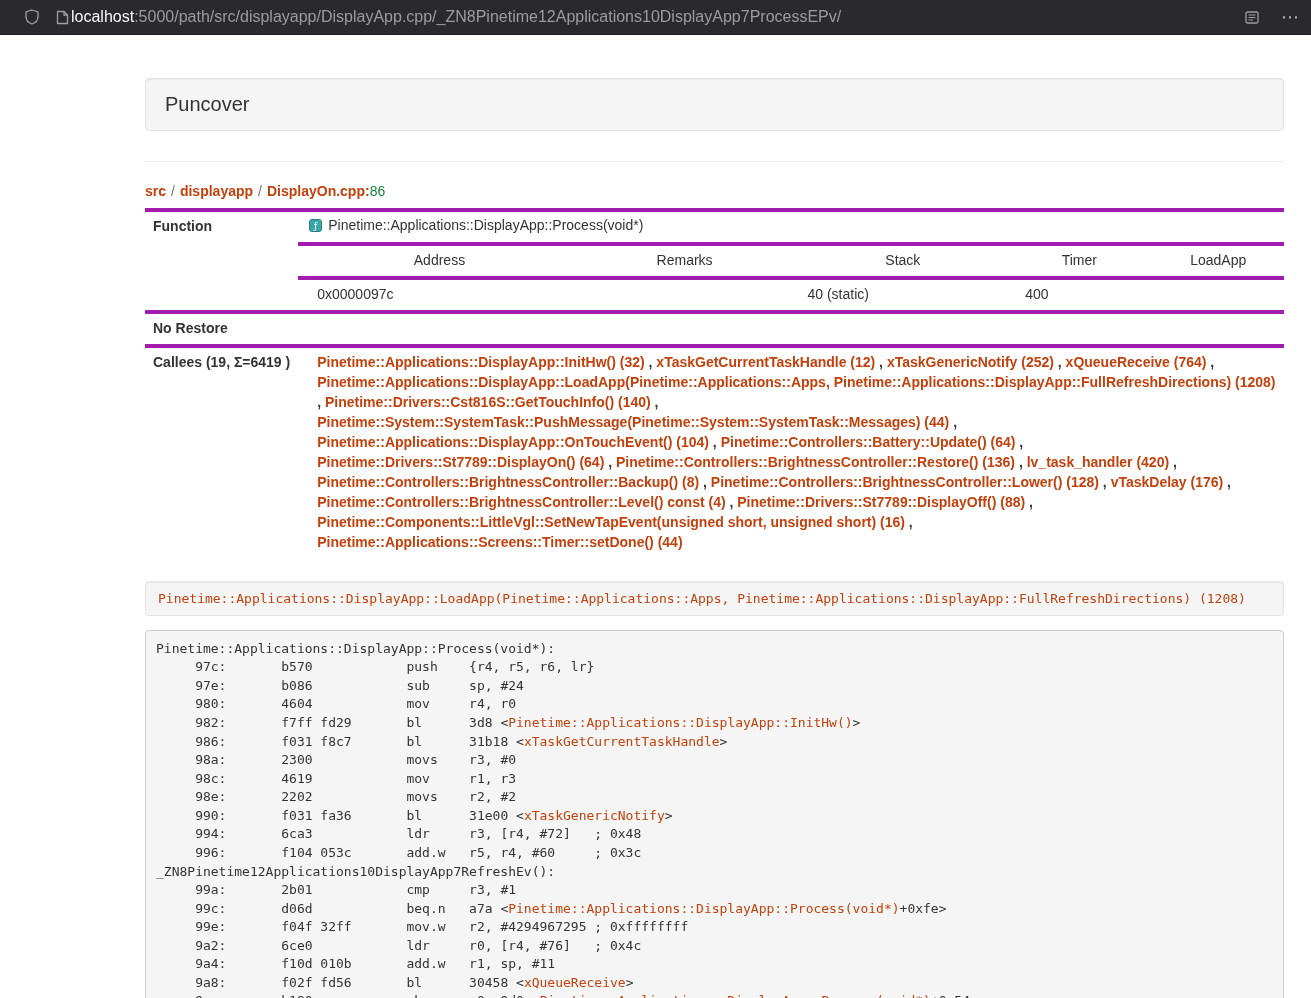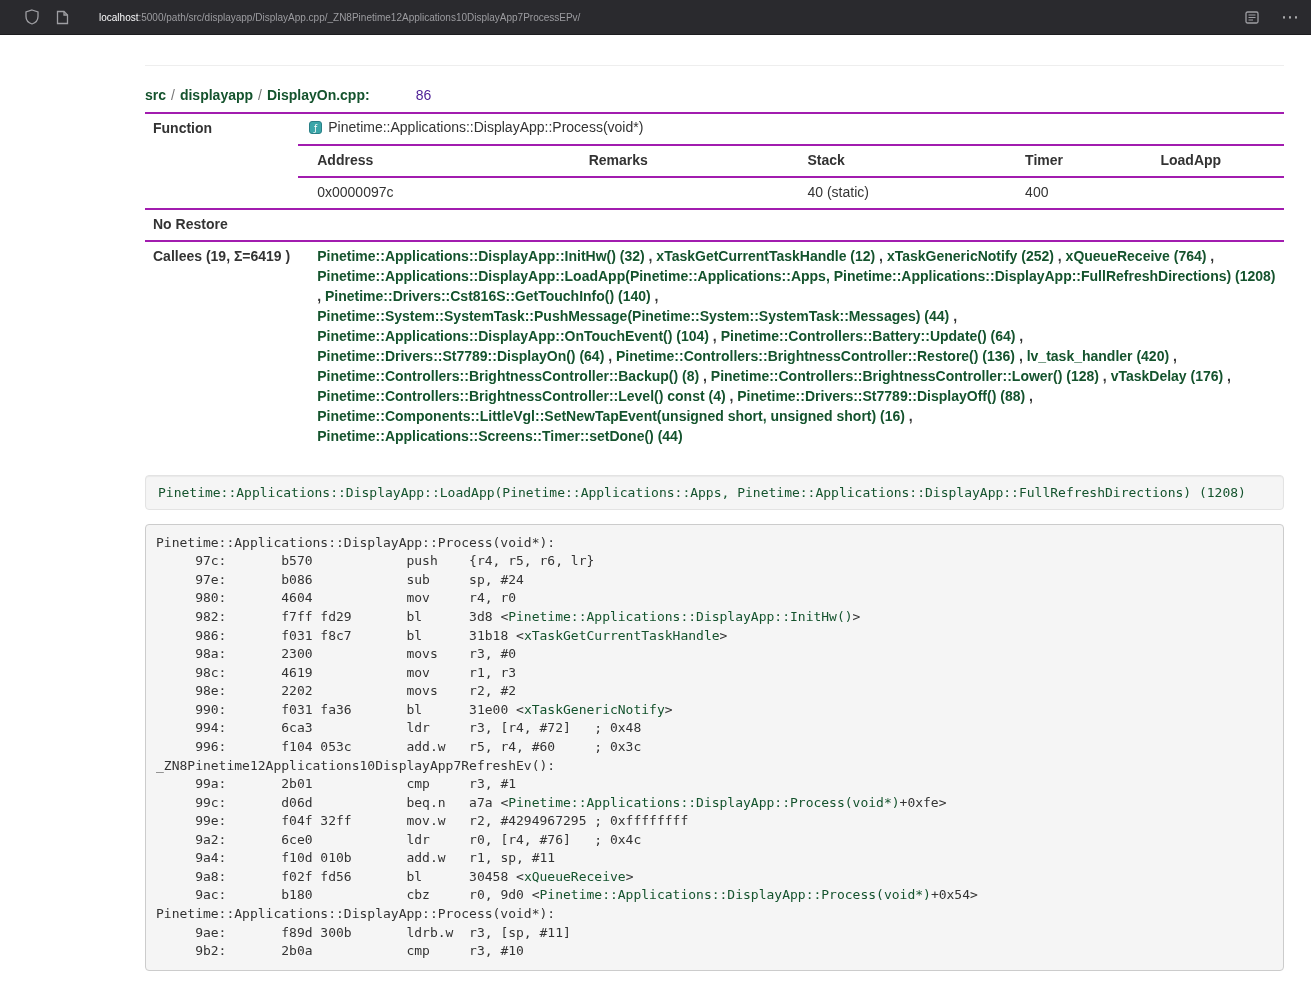--- a/index.html
+++ b/index.html
@@ -11,55 +11,55 @@
   }
   
   .topbar {
     height: 35px; background: #2a2a2e; border-bottom: 1px solid #1c1c1f;
     display: flex; align-items: center;
   }
   .tb-icon { display: inline-flex; align-items: center; flex: 0 0 auto; cursor: pointer; }
   .tb-shield { margin-left: 24px; }
   .tb-doc { margin-left: 16px; }
   .urlbar-text {
-    margin-left: 30px; flex: 1 1 auto; font-size: 10px;
+    margin-left: 2px; flex: 1 1 auto; font-size: 16px;
     white-space: nowrap; overflow: hidden;
   }
   .url-host { color: #f9f9fa; }
   .url-path { color: #9c9ca0; }
   .tb-reader { margin-right: 22px; }
   .tb-dots {
     margin-right: 12px; color: #b1b1b3; font-size: 18px; line-height: 1;
     cursor: pointer; flex: 0 0 auto;
   }
   
   .content { margin-left: 145px; width: 1139px; }
   .well {
     background: #f5f5f5; border: 1px solid #e3e3e3; border-radius: 4px;
     box-shadow: inset 0 1px 1px rgba(0,0,0,.05);
   }
   .well-title { margin-top: 43px; padding: 14px 19px; font-size: 20px; font-weight: 500; }
   hr.divider { border: none; border-top: 1px solid #eee; margin-top: 30px; }
-  a { color: #14532d; text-decoration: none; }
+  a { color: #c2410c; text-decoration: none; }
   
   .path-bar { margin-top: 21px; font-size: 14px; font-weight: bold; }
   .path-sep { color: #777; font-weight: normal; margin: 0 5px; }
-  .path-line { color: #4c1d95; font-weight: normal; margin-left: 46px; }
+  .path-line { color: #15803d; font-weight: normal; }
   
   table.symbol-table {
     margin-top: 9px; width: 100%; border-collapse: collapse;
     font-size: 14px; line-height: 1.42857;
   }
   .symbol-table th, .symbol-table td {
-    border-top: 2px solid #a21caf; text-align: left; vertical-align: top; font-weight: normal;
+    border-top: 4px solid #a21caf; text-align: left; vertical-align: top; font-weight: normal;
   }
   .symbol-table th.rowhead { padding: 5px 8px; font-weight: bold; white-space: nowrap; }
   .symbol-table td.fn-cell { padding: 4px 8px 4px 11px; }
   .symbol-table td.sub { padding: 5px 8px 5px 19px; }
-  .symbol-table td.colhead { font-weight: bold; }
+  .symbol-table td.colhead { font-weight: normal; text-align: center; }
   .symbol-table td.callees-cell { padding: 5px 8px 5px 19px; font-weight: bold; }
   .callees-cell a { white-space: nowrap; }
   .sep { color: #333; }
   .fn-icon { display: inline-block; vertical-align: -2px; margin-right: 6px; }
   
   .well-symbol {
     margin-top: 23px; padding: 9px 12px;
     font-family: "DejaVu Sans Mono", "Liberation Mono", monospace; font-size: 13px;
   }
   
@@ -93,20 +93,23 @@
     <svg width="14" height="13" viewBox="0 0 14 13">
         <rect x="1" y="1" width="12" height="11" rx="1.5" fill="none" stroke="#9e9ea3" stroke-width="1.3"></rect>
         <path d="M3.5 4h7M3.5 6.5h7M3.5 9h4.5" stroke="#9e9ea3" stroke-width="1.2" fill="none"></path>
       </svg>
   </span>
   <span class="tb-dots">⋯</span>
 </div>
 
 <div class="content">
 
+  <div class="well well-title">
+    <span>Puncover</span>
+  </div>
 
   <hr class="divider">
 
   <div class="path-bar">
     <a href="#">src</a><span class="path-sep">/</span><a href="#">displayapp</a><span class="path-sep">/</span><a href="#">DisplayOn.cpp:</a><span class="path-line">86</span>
   </div>
 
   <table class="symbol-table">
     <colgroup>
       <col style="width:148px">

